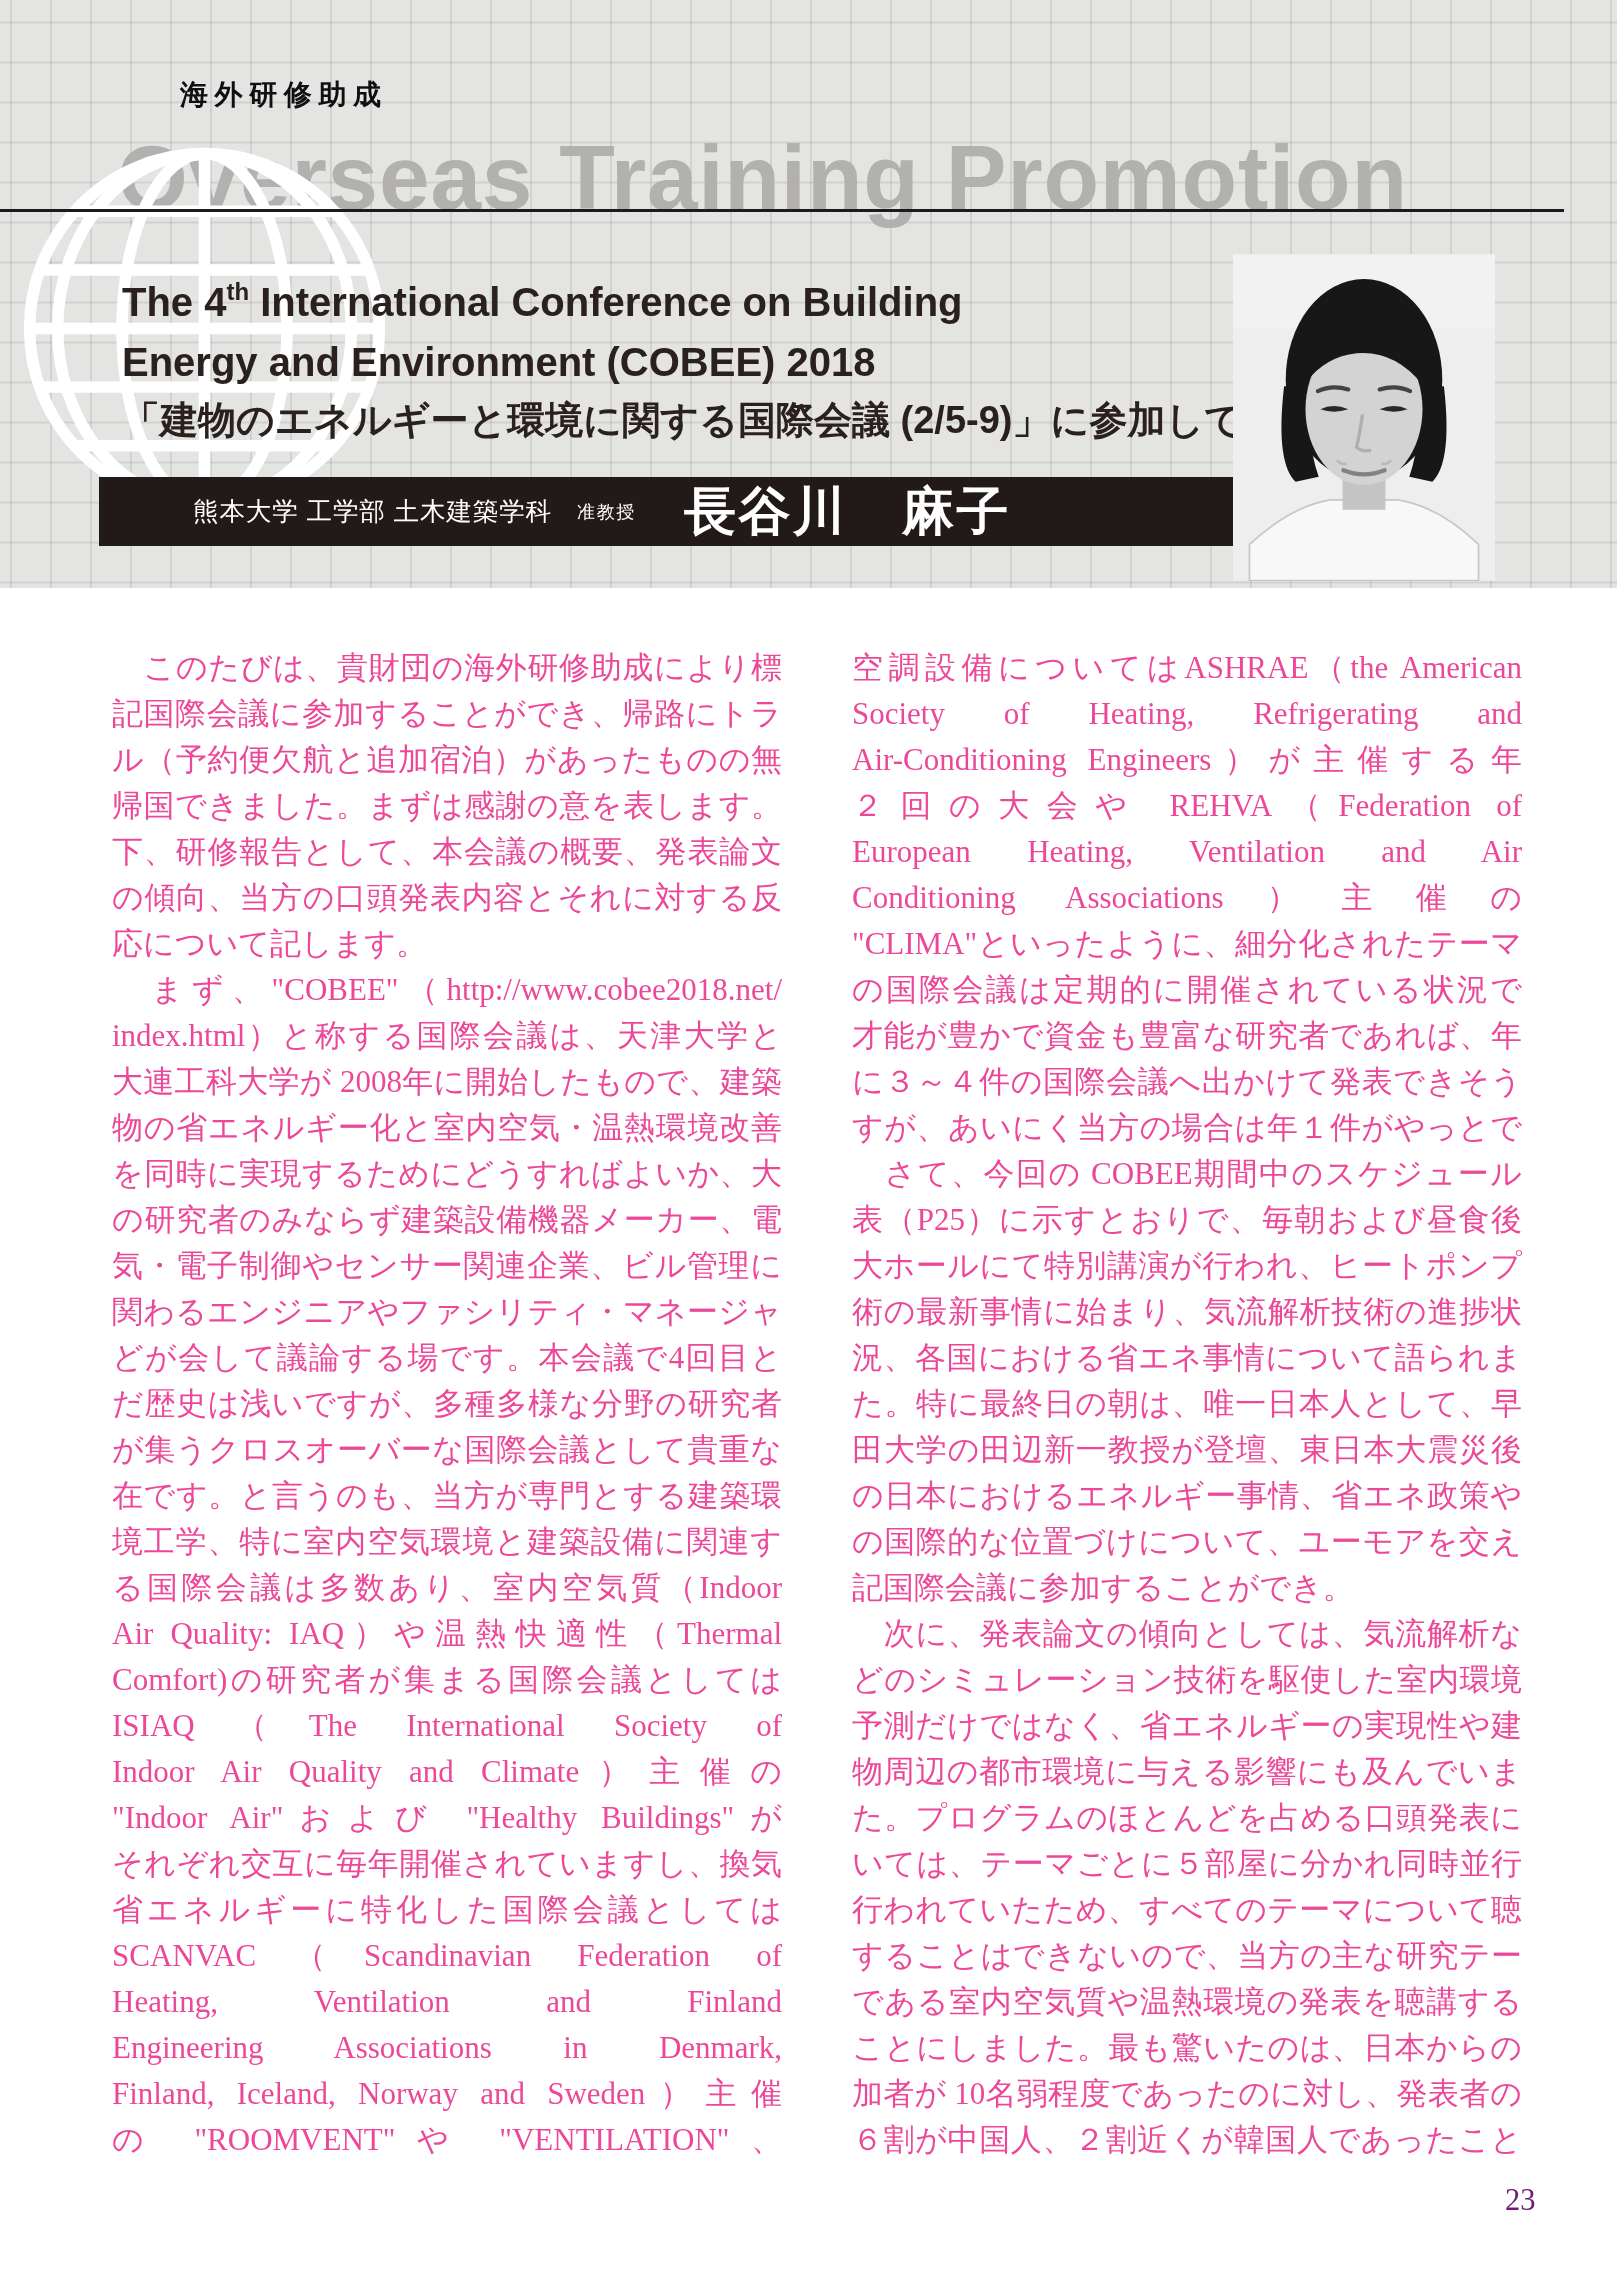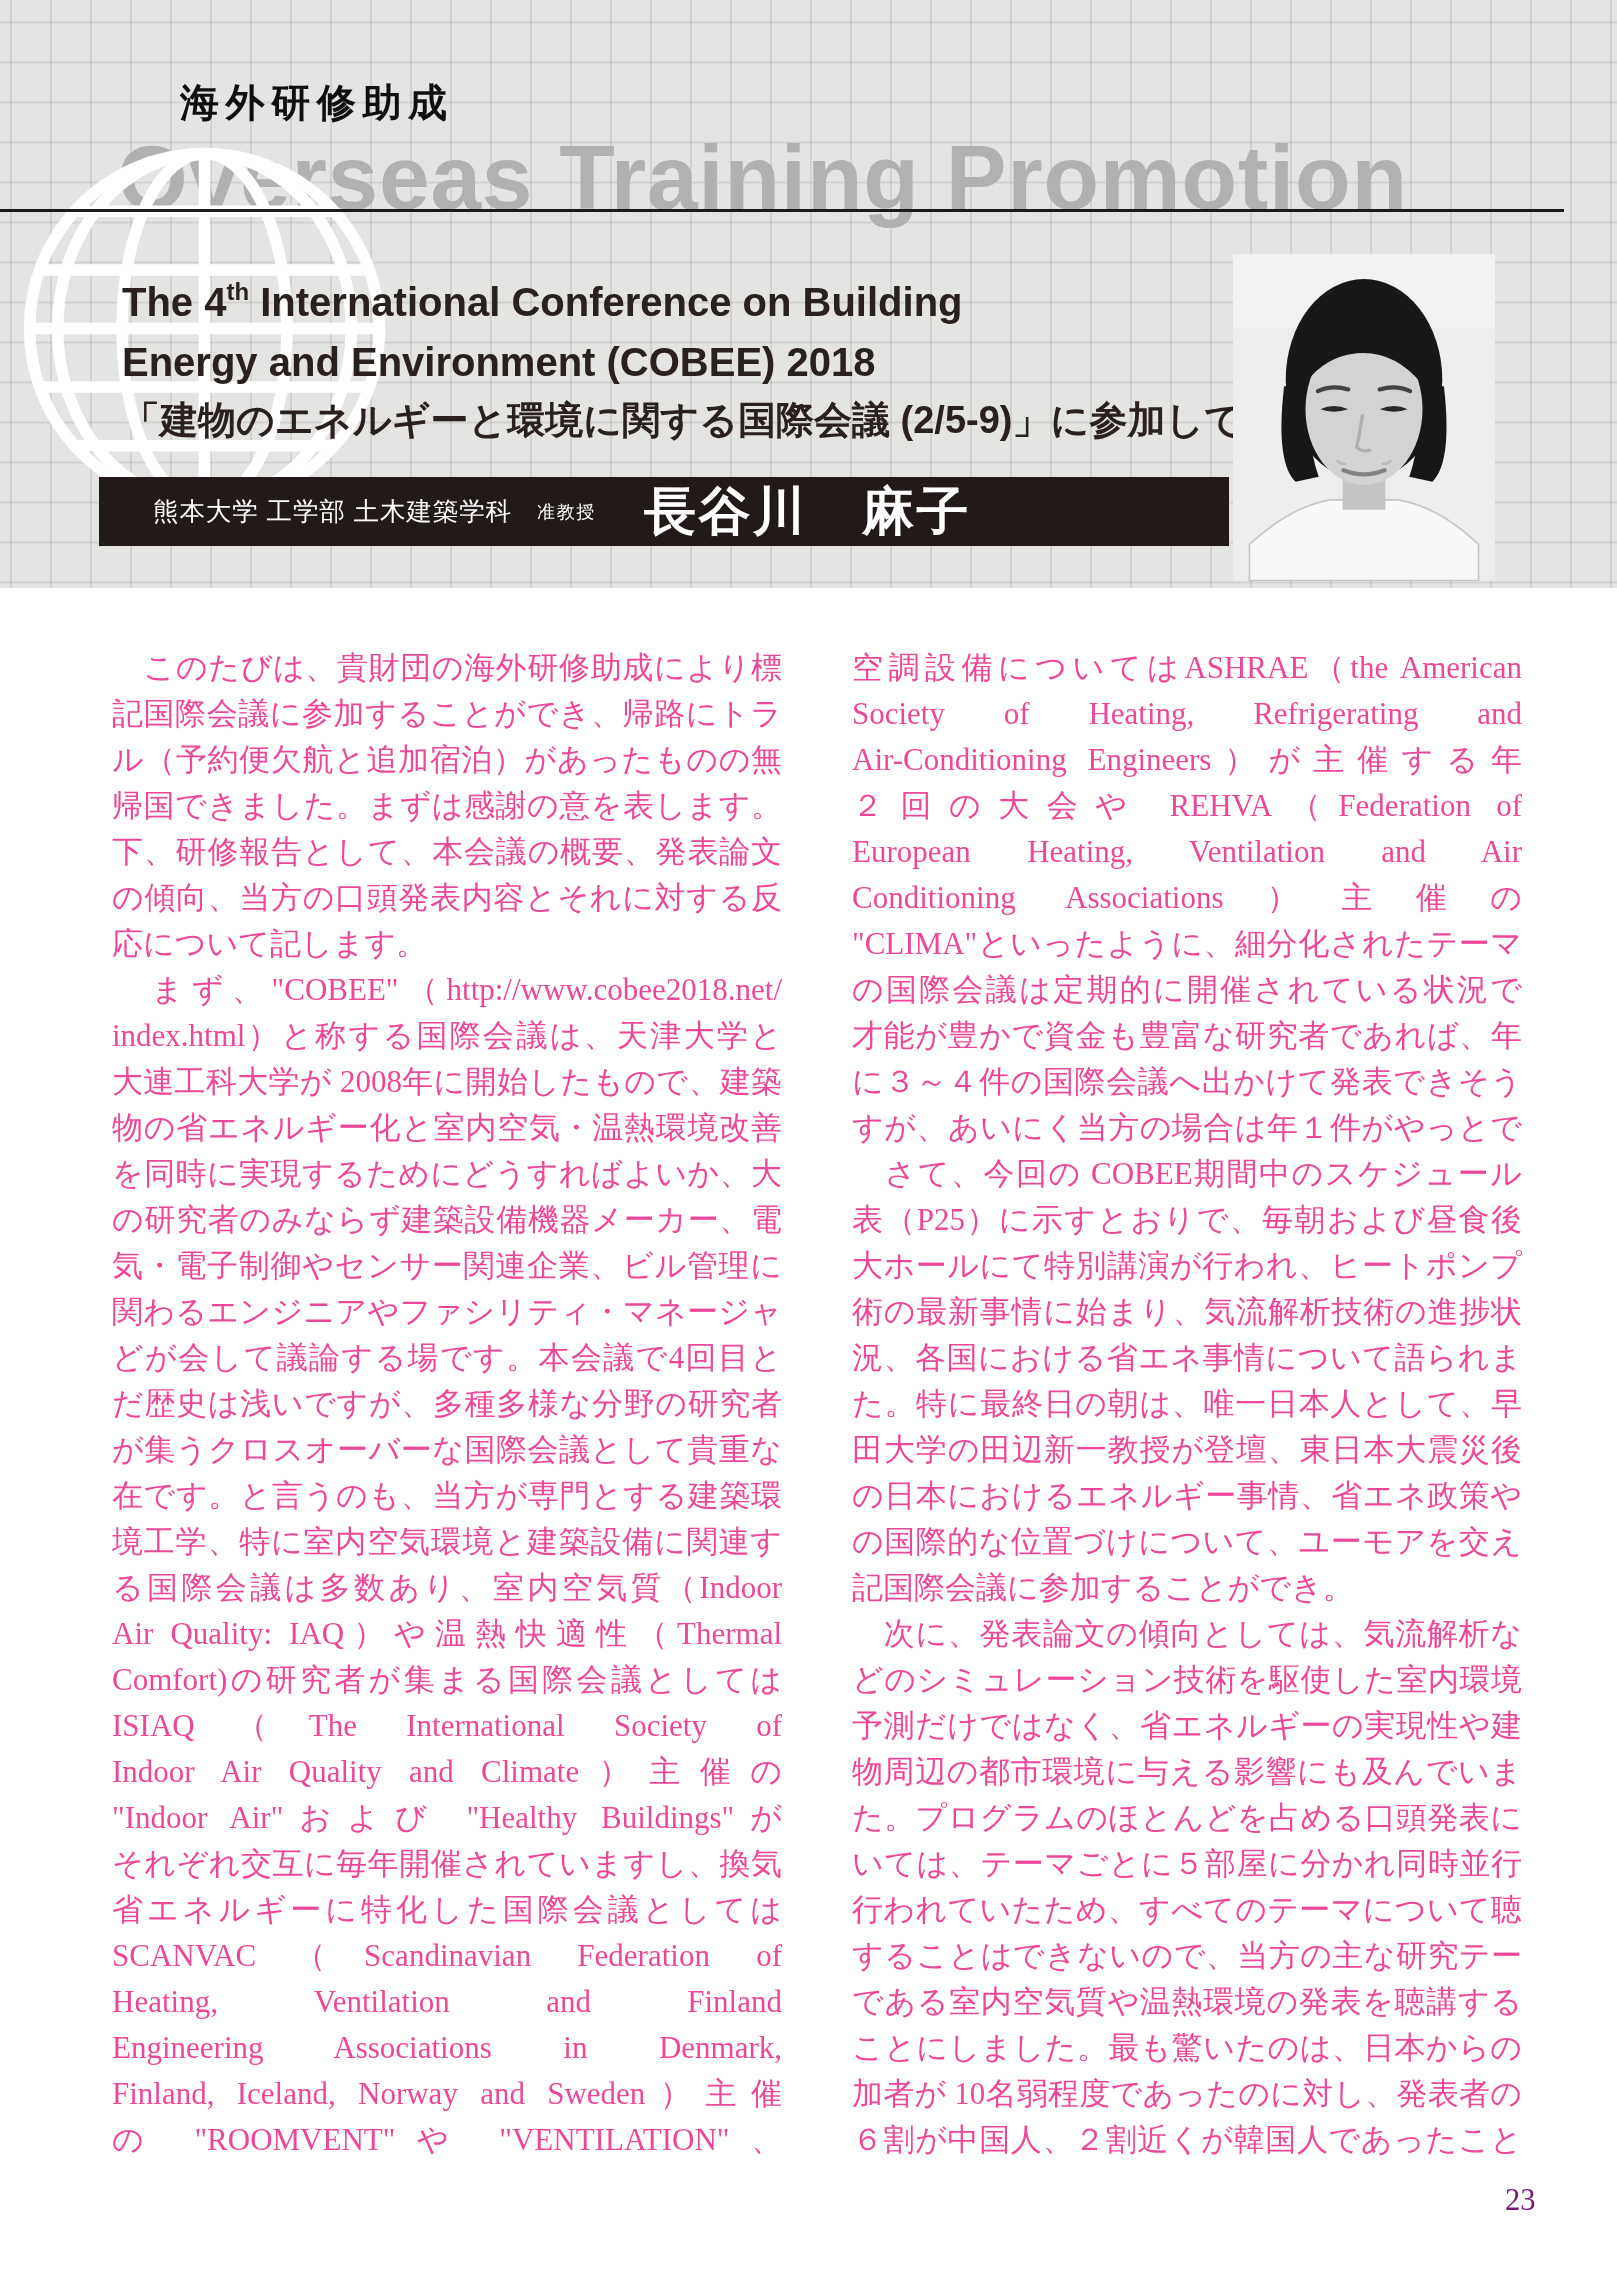--- a/index.html
+++ b/index.html
@@ -20,33 +20,33 @@
   }
   .category-en {
     position:absolute; left:117px; top:132px; z-index:1;
     font-size:91px; font-weight:bold; letter-spacing:0.8px;
     color:#b2b1b0; white-space:nowrap; line-height:1;
   }
   .globe { position:absolute; left:18px; top:142px; z-index:2; }
   .rule  { position:absolute; left:0; top:209px; width:1564px; height:2.5px; background:#1b1b1b; z-index:3; }
   .category-ja {
     position:absolute; left:180px; top:76px; z-index:4;
-    font-size:39px; font-weight:bold; letter-spacing:6.6px; color:#0f0f0f; white-space:nowrap;
+    font-size:28px; font-weight:bold; letter-spacing:6.6px; color:#0f0f0f; white-space:nowrap;
   }
   .title-line {
     position:absolute; left:122px; z-index:4;
     font-size:40px; font-weight:bold; color:#2a211f; white-space:nowrap; line-height:1;
   }
   .t1 { top:282px; }
   .t2 { top:342px; }
   .t3 { top:401px; font-size:38px; }
   .title-line sup { font-size:24px; position:relative; top:-1.7px; font-weight:bold; }
   .author-bar {
     position:absolute; left:99px; top:477px; width:1130px; height:69px; z-index:4;
-    background:#221a18; color:#ffffff; display:flex; align-items:center; white-space:nowrap;
+    background:#221a18; color:#ffffff; display:flex; align-items:center; white-space:nowrap;padding-left:40px;
   }
   .author-affil { margin-left:54px; font-size:25.6px; letter-spacing:0.8px; }
   .author-rank  { margin-left:25px; font-size:18px; letter-spacing:1.7px; }
   .author-name  { margin-left:48px; font-size:52px; font-weight:bold; letter-spacing:2.5px; }
   .photo {
     position:absolute; left:1233px; top:254px; width:262px; height:327px; z-index:4;
     filter:grayscale(1);
   }
   
   .col {

